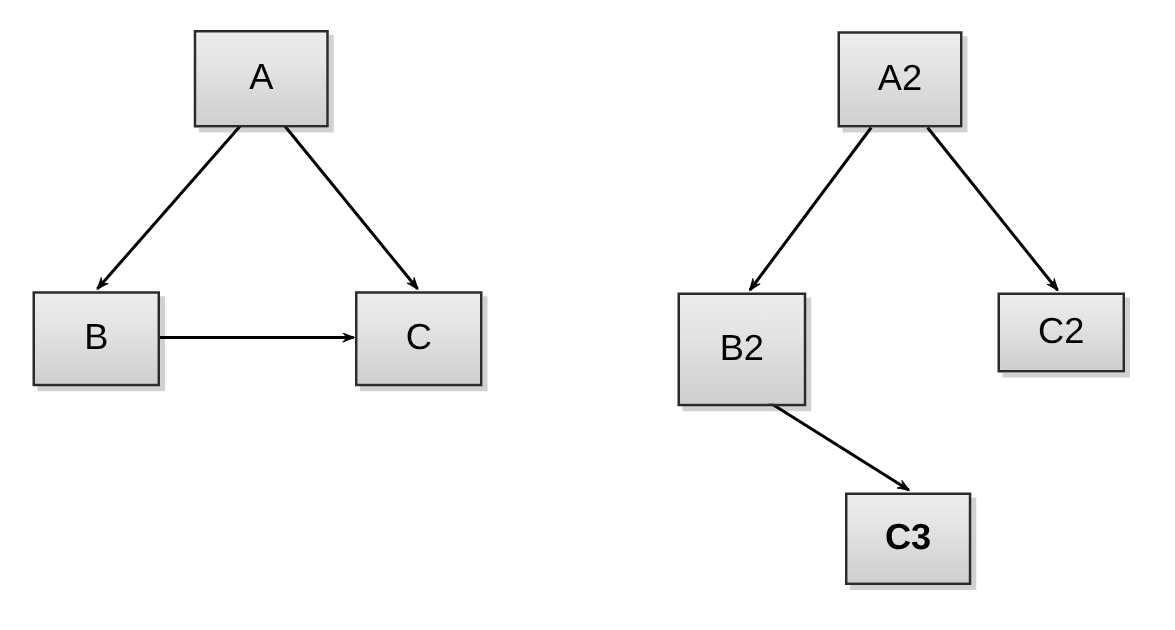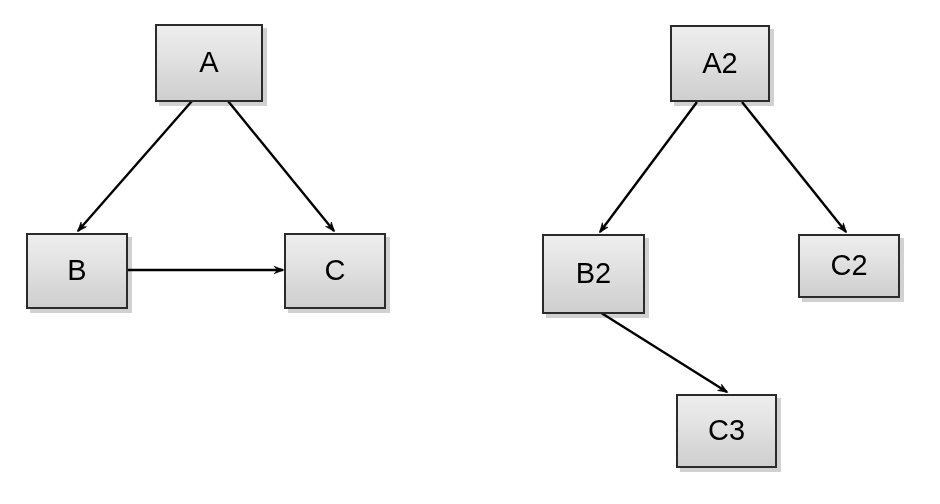--- a/index.html
+++ b/index.html
@@ -80,24 +80,24 @@
         <span class="node-label">B</span>
       </div>
       <div class="node" style="left: 284px; top: 233px; width: 102px; height: 76px;">
         <span class="node-label">C</span>
       </div>
     </div>
   <div id="nodes-right">
       <div class="node" style="left: 670px; top: 25px; width: 100px; height: 77px; text-align: center;">
         <span class="node-label">A2</span>
       </div>
-      <div class="node" style="left: 542px; top: 234px; width: 103px; height: 80px;">
+      <div class="node" style="left: 542px; top: 234px; width: 103px; height: 91px;">
         <span class="node-label">B2</span>
       </div>
       <div class="node" style="left: 798px; top: 234px; width: 102px; height: 64px;">
         <span class="node-label">C2</span>
       </div>
-      <div class="node" style="left: 676px; top: 394px; width: 101px; height: 74px;">
+      <div class="node" style="left: 676px; top: 394px; width: 101px; height: 74px; font-weight: bold;">
         <span class="node-label">C3</span>
       </div>
     </div>
 
 </div>
 
 </body></html>

